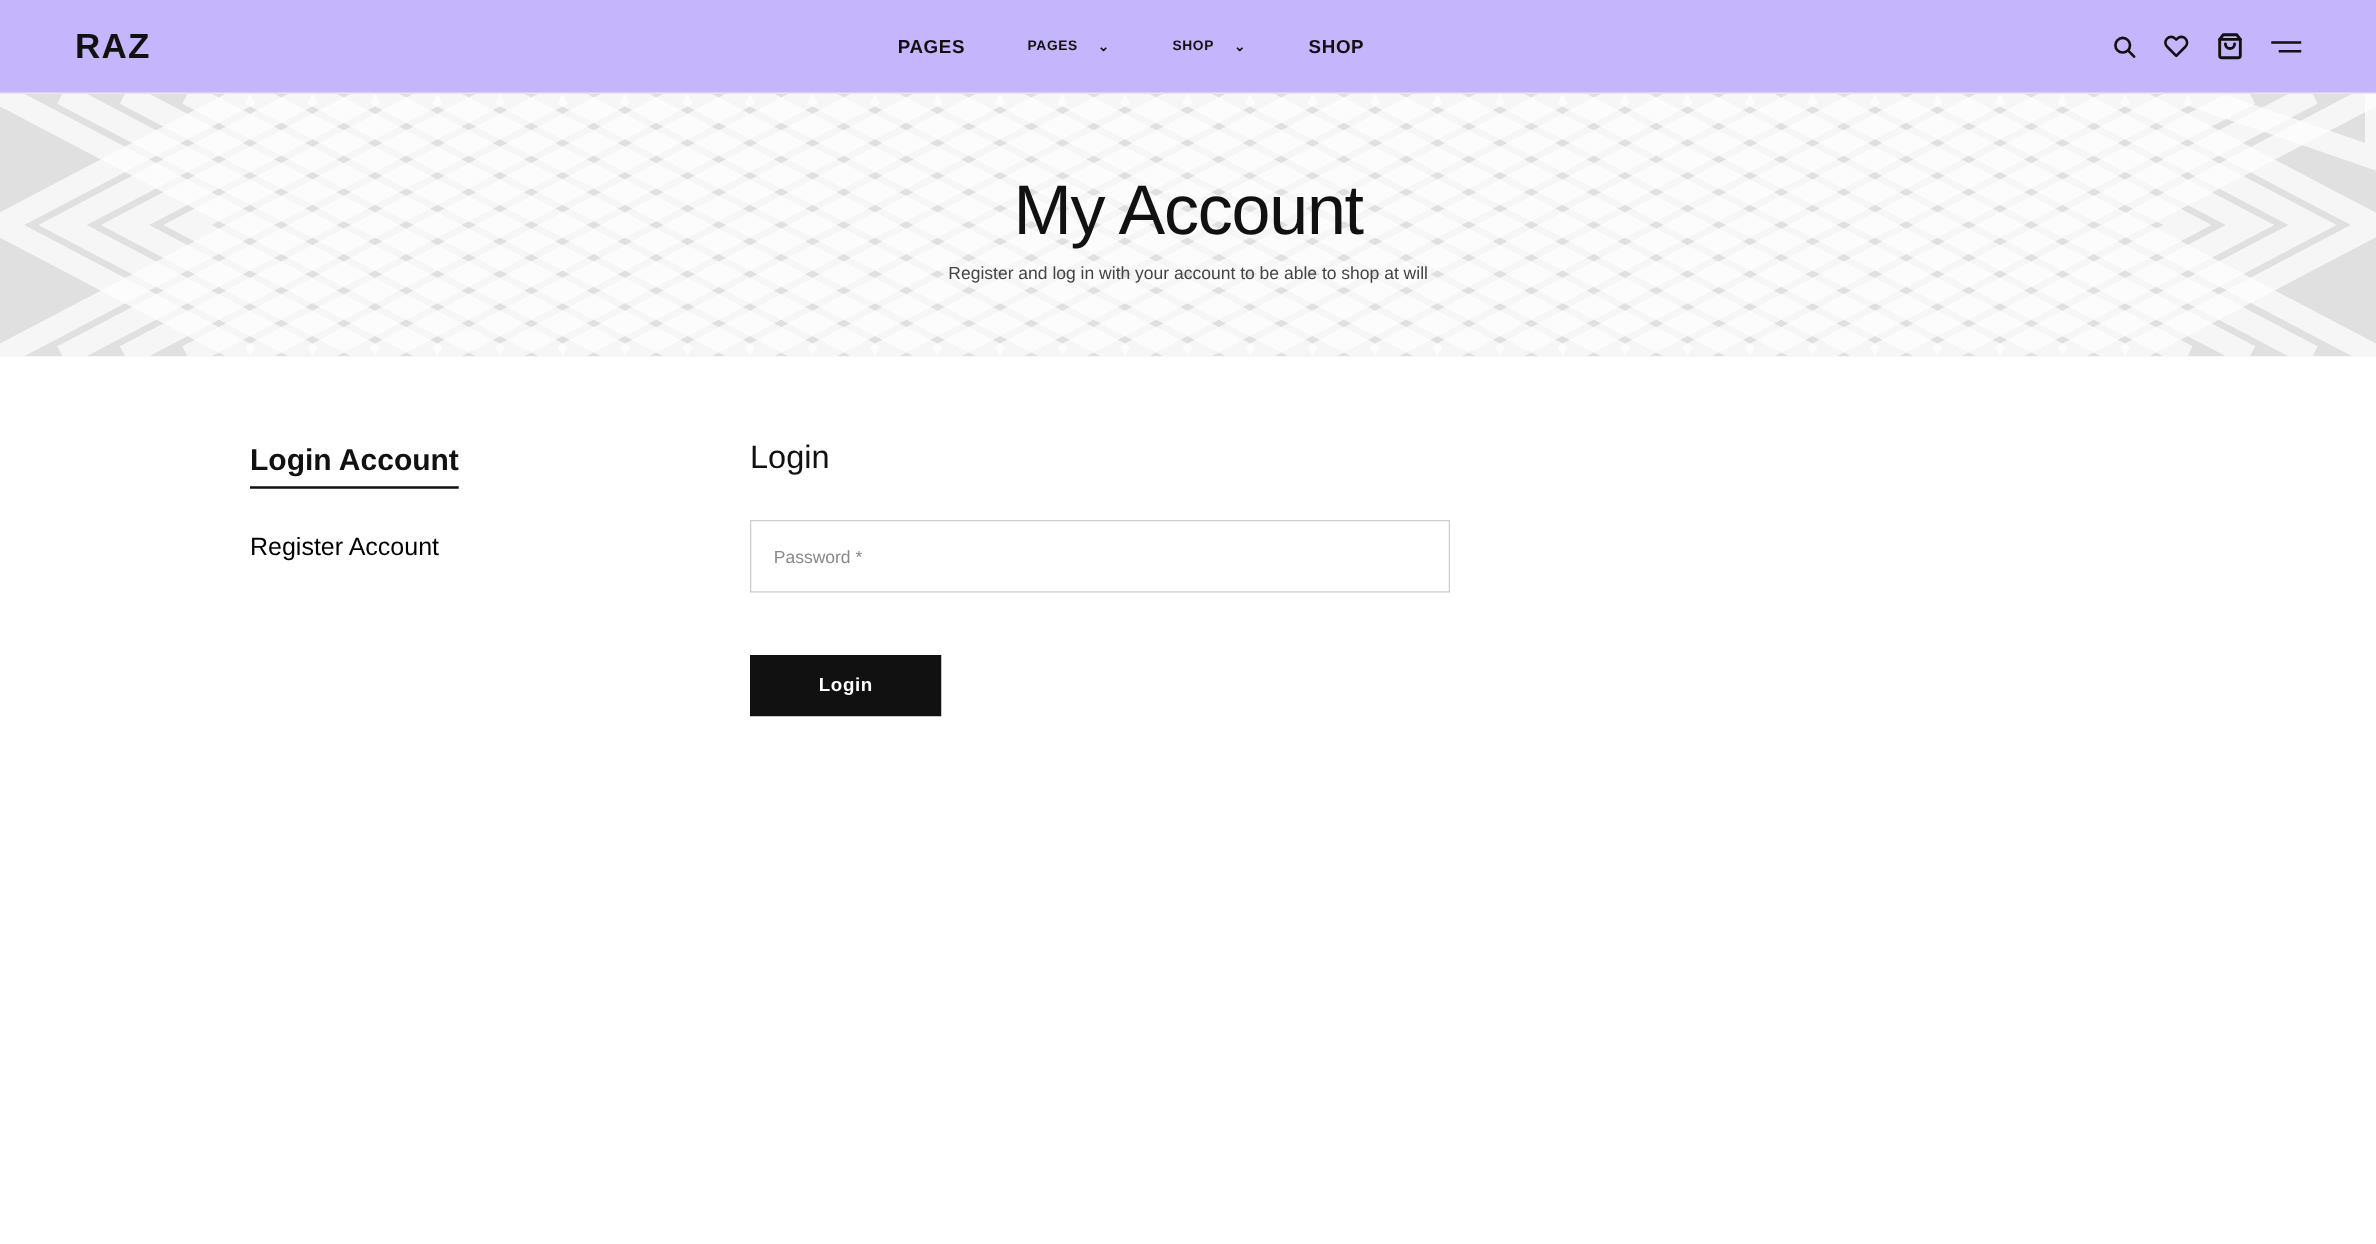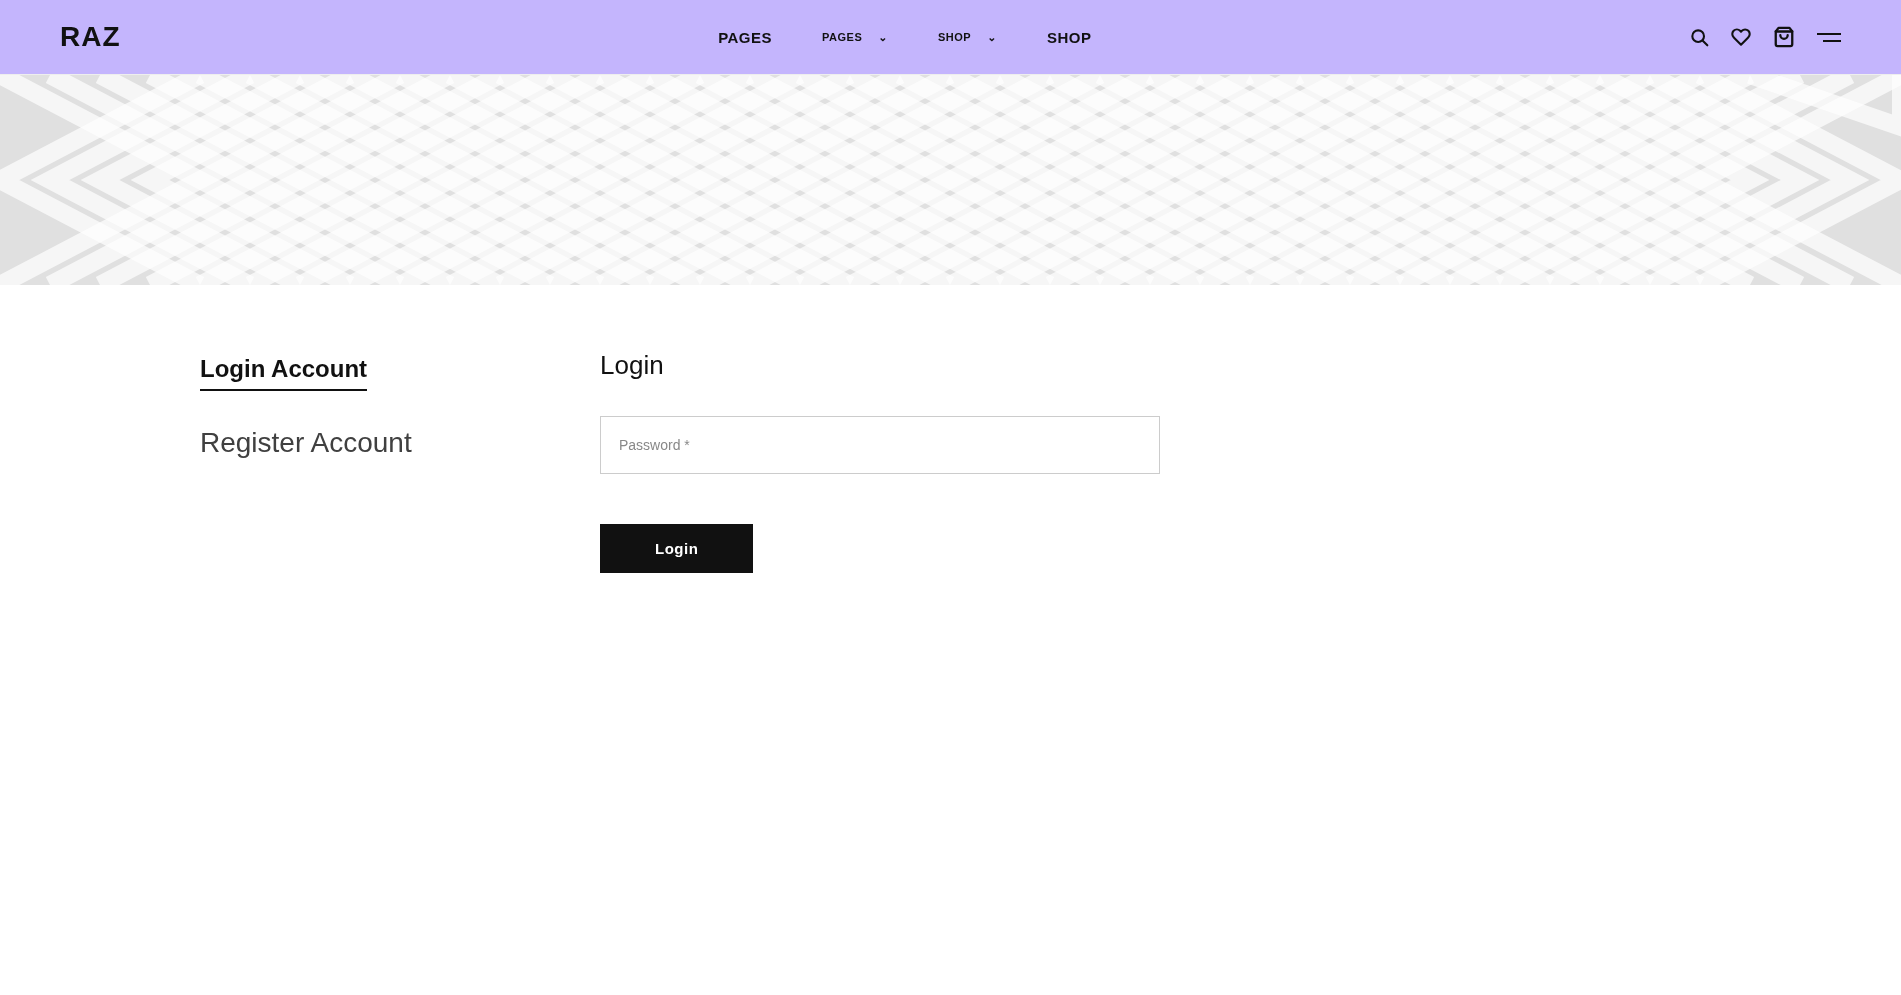--- a/index.html
+++ b/index.html
@@ -162,23 +162,23 @@
     .sidebar-item.active {
       font-size: 24px;
       font-weight: 700;
       color: #111;
       border-bottom: 2px solid #111;
       padding-bottom: 6px;
       display: inline-block;
     }
 
     .sidebar-item.inactive {
-      font-size: 28px;
+      font-size: 20px;
       font-weight: 400;
-      color: #404040;
+      color: #000000;
     }
 
     
     .form-area {
       flex: 1;
       padding-top: 5px;
     }
 
     .form-title {
       font-size: 26px;
@@ -353,20 +353,24 @@
         <polyline points="500,0 300,105 500,210"></polyline>
         <polyline points="450,0 250,105 450,210"></polyline>
         <polyline points="400,0 200,105 400,210"></polyline>
         <polyline points="350,0 150,105 350,210"></polyline>
         <polyline points="300,0 100,105 300,210"></polyline>
         <polyline points="250,0 50,105 250,210"></polyline>
         <polyline points="200,0 0,105 200,210"></polyline>
       </g>
     </svg>
   </div>
+  <div class="hero-content">
+    <h1 class="hero-title">My Account</h1>
+    <p class="hero-subtitle">Register and log in with your account to be able to shop at will</p>
+  </div>
 </section>
 
 <div class="main-content">
 
   <div class="sidebar">
     <div class="sidebar-item active">Login Account</div>
     <div class="sidebar-item inactive">Register Account</div>
   </div>
 
   <div class="form-area">

